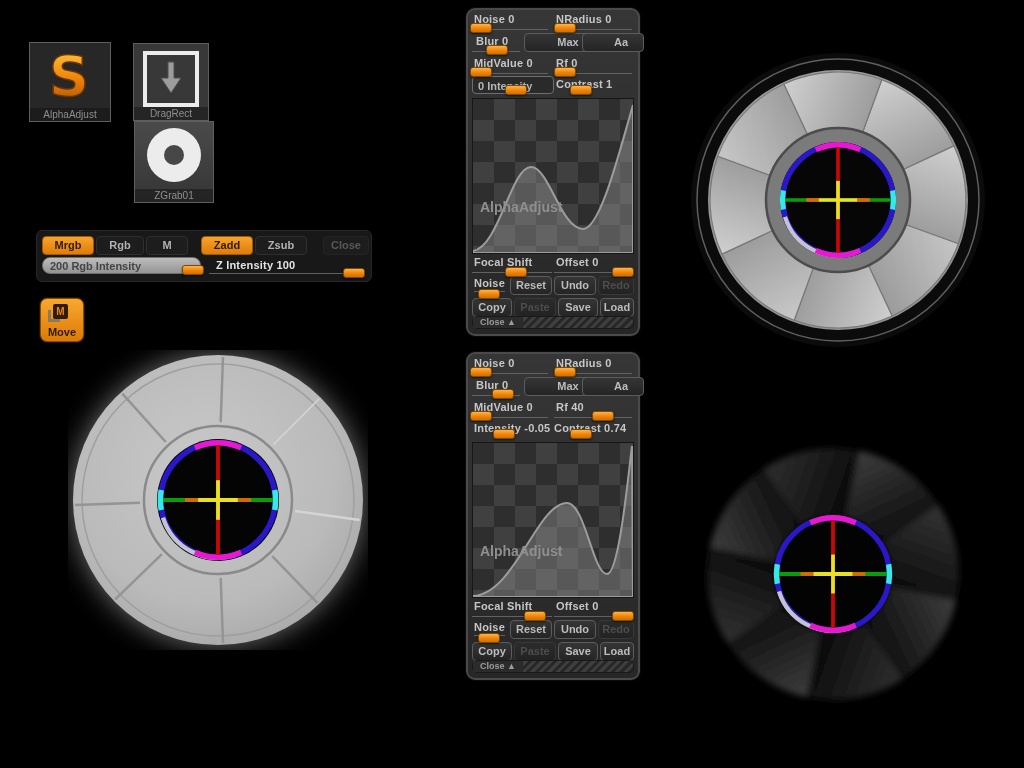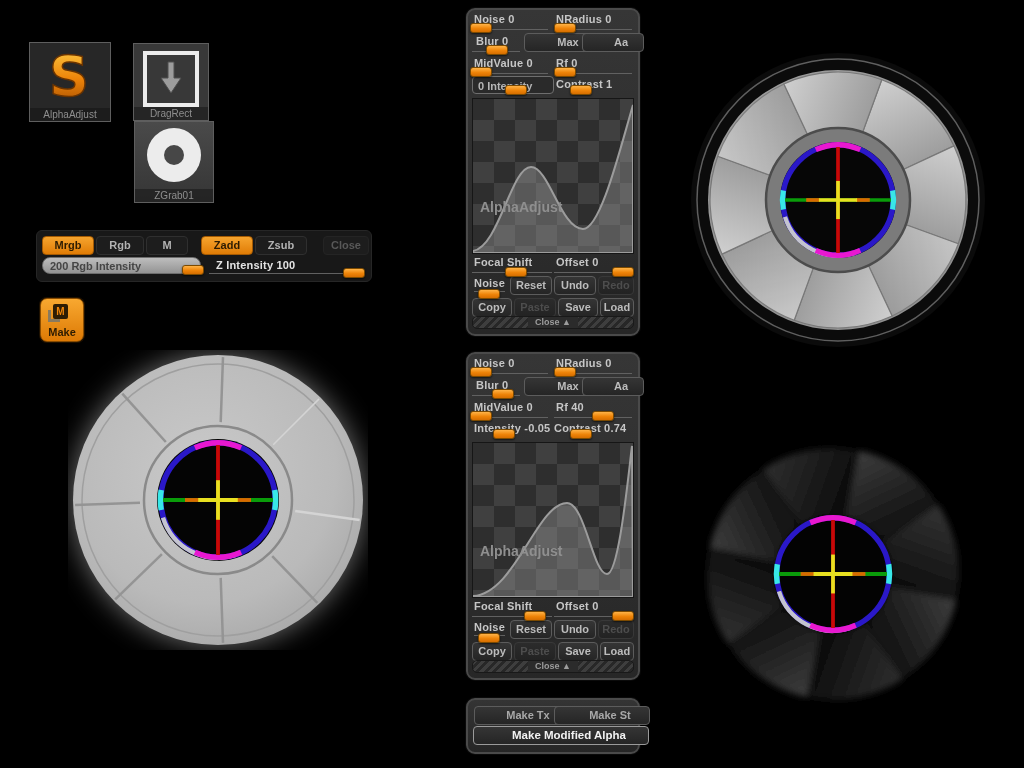--- a/index.html
+++ b/index.html
@@ -21,21 +21,21 @@
          border:2px solid #4a4a4a;border-radius:9px;box-shadow:0 0 0 1px #0a0a0a;}
   .graph{position:absolute;left:4px;top:88px;width:160px;height:154px;
          border:1px solid #161616;background-color:#2e2e2e;
          background-image:linear-gradient(45deg,#404040 25%,transparent 25%,transparent 75%,#404040 75%),
                           linear-gradient(45deg,#404040 25%,transparent 25%,transparent 75%,#404040 75%);
          background-size:42px 42px;background-position:0 0,21px 21px;overflow:hidden;}
   .wm{position:absolute;left:7px;top:100px;font:bold 14px "Liberation Sans",sans-serif;color:#8f8f8f;}
   .closebar{position:absolute;left:4px;top:306px;width:160px;height:11px;border-radius:5px;
          border:1px solid #191919;
          background:repeating-linear-gradient(135deg,#3e3e3e 0 3px,#272727 3px 6px);
-         text-align:center;}
+         text-align:left;}
   .closebar span{display:inline-block;background:#2b2b2b;padding:0 7px;font:bold 9px "Liberation Sans",sans-serif;
          color:#9c9c9c;line-height:11px;vertical-align:top;}
   .tile{position:absolute;background:#2c2c2c;border:1px solid #5e5e5e;}
   .tilelbl{position:absolute;left:0;right:0;bottom:0;height:13px;background:rgba(15,15,15,.45);
          font:10px "Liberation Sans",sans-serif;color:#8e8e8e;text-align:center;line-height:13px;}
   .obtn{background:linear-gradient(#f6a42e,#e07c06);border:1px solid #a55a02;color:#2d1c02;}
   .fbtn{background:#1d1d1d;border:1px solid #2f2f2f;color:#b2b2b2;}
   .wheel{position:absolute;}
   .clip{overflow:hidden;}
 </style>
@@ -109,21 +109,21 @@
     <div class="lbl" style="left:179px;top:28px;color:#e4e4e4;">Z Intensity 100</div>
     <div class="trk" style="left:172px;top:42px;width:154px;"></div>
     <div class="hdl" style="left:306px;top:37px;"></div>
   </div>
 
   <div class="abs" style="left:40px;top:298px;width:42px;height:42px;border-radius:7px;
        background:linear-gradient(#f8a830,#dd7a05);border:1px solid #8a4c00;box-shadow:0 0 0 1px #201200;">
     <div class="abs" style="left:12px;top:5px;width:15px;height:15px;background:#2e1d04;border-radius:2px;
          font:bold 10px 'Liberation Sans',sans-serif;color:#ee8409;text-align:center;line-height:15px;">M</div>
     <div class="abs" style="left:7px;top:11px;width:9px;height:9px;border-left:3px solid #8a7a5e;border-bottom:3px solid #8a7a5e;"></div>
-    <div class="abs" style="left:0;right:0;bottom:3px;text-align:center;font:bold 11px 'Liberation Sans',sans-serif;color:#2d1c02;">Make</div>
+    <div class="abs" style="left:0;right:0;bottom:3px;text-align:center;font:bold 11px 'Liberation Sans',sans-serif;color:#2d1c02;">Move</div>
   </div>
 
   <svg class="wheel" style="left:68px;top:350px;" width="300" height="300">
     <defs>
       <radialGradient id="lwg" cx="45%" cy="40%" r="65%">
         <stop offset="0%" stop-color="#c9c9c9"></stop>
           <stop offset="70%" stop-color="#bababa"></stop>
           <stop offset="100%" stop-color="#a8a8a8"></stop>
       </radialGradient>
     </defs>
@@ -299,20 +299,14 @@
     <div class="btn" style="left:42px;top:266px;width:40px;">Reset</div>
     <div class="btn" style="left:86px;top:266px;width:40px;">Undo</div>
     <div class="btn dis" style="left:130px;top:266px;width:34px;">Redo</div>
     <div class="btn" style="left:4px;top:288px;width:38px;">Copy</div>
     <div class="btn dis" style="left:46px;top:288px;width:40px;">Paste</div>
     <div class="btn" style="left:90px;top:288px;width:38px;">Save</div>
     <div class="btn" style="left:132px;top:288px;width:32px;">Load</div>
     <div class="closebar"><span>Close ▲</span></div>
   </div>
 
-  <div class="abs" style="left:466px;top:698px;width:170px;height:52px;background:linear-gradient(#343434,#262626);
-       border:2px solid #4a4a4a;border-radius:9px;box-shadow:0 0 0 1px #0a0a0a;">
-    <div class="btn la" style="left:6px;top:6px;width:74px;color:#a8a8a8;">Make Tx</div>
-    <div class="btn la" style="left:86px;top:6px;width:78px;color:#a8a8a8;">Make St</div>
-    <div class="btn la" style="left:5px;top:26px;width:158px;color:#f2f2f2;border-color:#9a9a9a;font-size:11.5px;">Make Modified Alpha</div>
-  </div>
 
 </div>
 
 </body></html>

